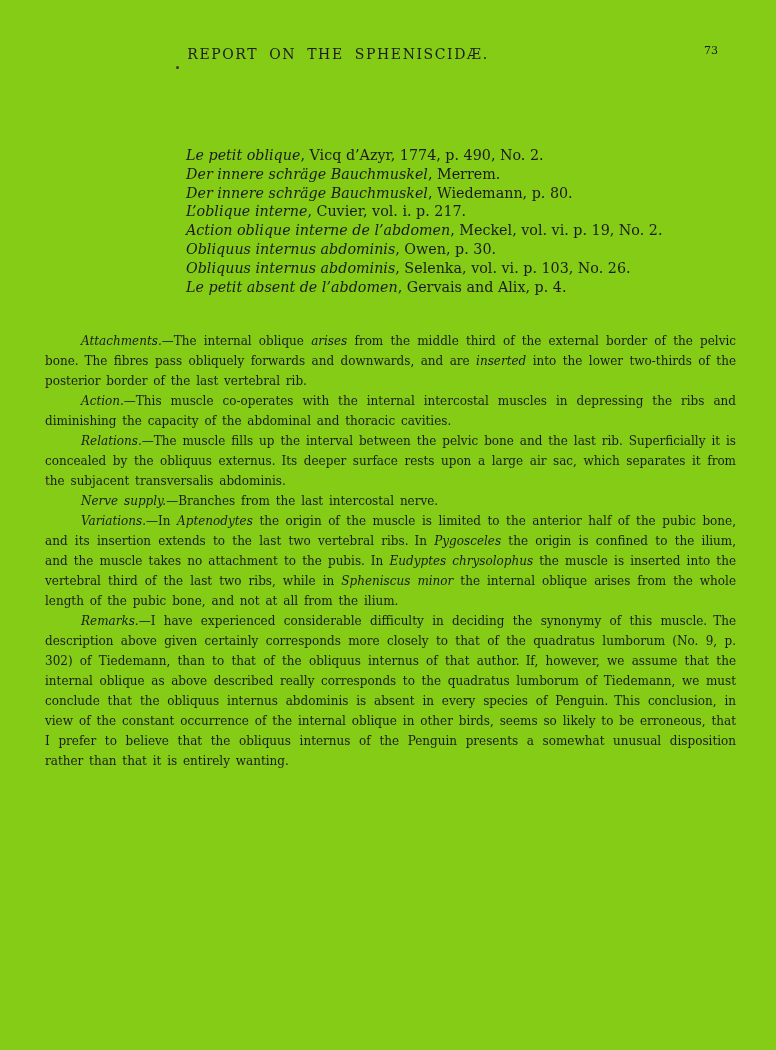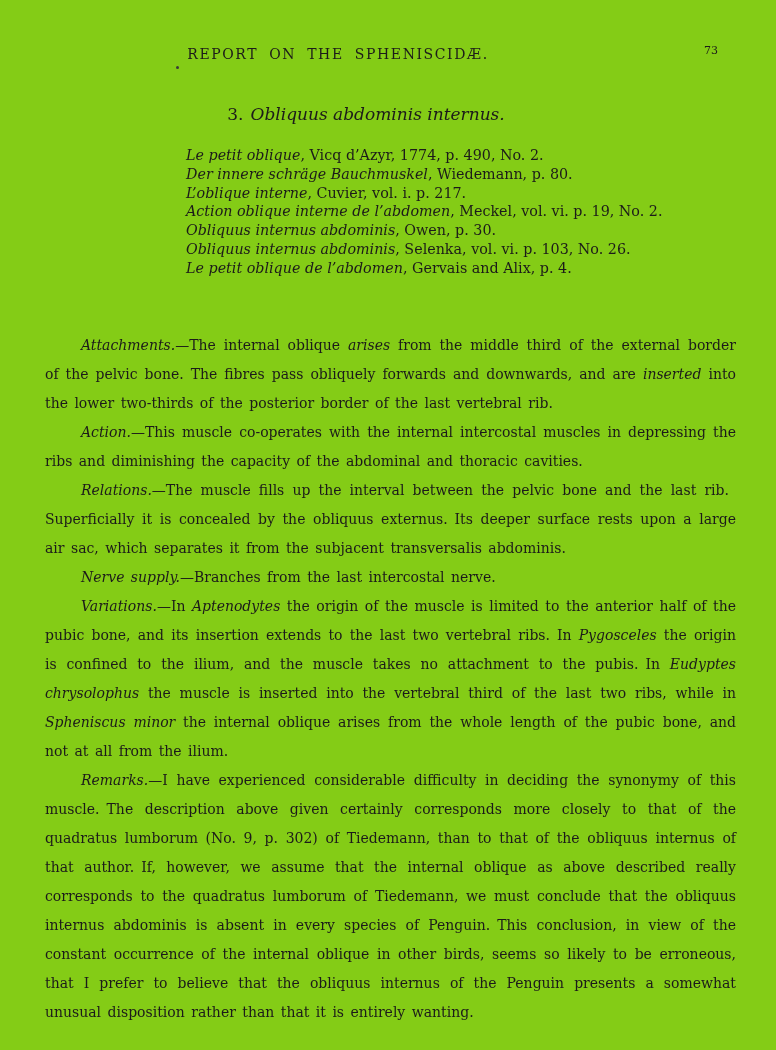--- a/index.html
+++ b/index.html
@@ -78,22 +78,22 @@
     font-size: 14.3px;
     line-height: 18.8px;
     white-space: nowrap;
   }
   
   .body-text {
     position: absolute;
     top: 331px;
     left: 45px;
     width: 691px;
-    font-size: 14px;
-    line-height: 29px;
+    font-size: 12px;
+    line-height: 20px;
     text-align: justify;
   }
   .para {
     margin: 0;
     text-indent: 36px;
     word-spacing: 2px;
   }
   i { font-style: italic; }
 </style>
 </head>
@@ -101,32 +101,30 @@
 
 <div class="page">
 
   <header class="running-head">
     <span class="head-title">REPORT ON THE SPHENISCIDÆ.</span>
     <span class="page-number">73</span>
   </header>
 
   <div class="speck"></div>
 
-  <h2 class="section-heading">
-    <span class="sec-num">3.</span><i>Obliquus abdominis internus.</i>
-  </h2>
 
   <ul class="synonymy">
     <li><i>Le petit oblique</i><span>, Vicq d’Azyr, 1774, p. 490, No. 2.</span></li>
+    <li><i>Der innere schräge Bauchmuskel</i><span>, Merrem.</span></li>
     <li><i>Der innere schräge Bauchmuskel</i><span>, Wiedemann, p. 80.</span></li>
     <li><i>L’oblique interne</i><span>, Cuvier, vol. i. p. 217.</span></li>
     <li><i>Action oblique interne de l’abdomen</i><span>, Meckel, vol. vi. p. 19, No. 2.</span></li>
     <li><i>Obliquus internus abdominis</i><span>, Owen, p. 30.</span></li>
     <li><i>Obliquus internus abdominis</i><span>, Selenka, vol. vi. p. 103, No. 26.</span></li>
-    <li><i>Le petit oblique de l’abdomen</i><span>, Gervais and Alix, p. 4.</span></li>
+    <li><i>Le petit absent de l’abdomen</i><span>, Gervais and Alix, p. 4.</span></li>
   </ul>
 
   <main class="body-text">
     <p class="para"><i>Attachments.</i><span>—The internal oblique </span><i>arises</i><span> from the middle third of the external border of the pelvic bone. The fibres pass obliquely forwards and downwards, and are </span><i>inserted</i><span> into the lower two-thirds of the posterior border of the last vertebral rib.</span></p>
     <p class="para"><i>Action.</i><span>—This muscle co-operates with the internal intercostal muscles in depressing the ribs and diminishing the capacity of the abdominal and thoracic cavities.</span></p>
     <p class="para"><i>Relations.</i><span>—The muscle fills up the interval between the pelvic bone and the last rib. Superficially it is concealed by the obliquus externus. Its deeper surface rests upon a large air sac, which separates it from the subjacent transversalis abdominis.</span></p>
     <p class="para"><i>Nerve supply.</i><span>—Branches from the last intercostal nerve.</span></p>
     <p class="para"><i>Variations.</i><span>—In </span><i>Aptenodytes</i><span> the origin of the muscle is limited to the anterior half of the pubic bone, and its insertion extends to the last two vertebral ribs. In </span><i>Pygosceles</i><span> the origin is confined to the ilium, and the muscle takes no attachment to the pubis. In </span><i>Eudyptes chrysolophus</i><span> the muscle is inserted into the vertebral third of the last two ribs, while in </span><i>Spheniscus minor</i><span> the internal oblique arises from the whole length of the pubic bone, and not at all from the ilium.</span></p>
     <p class="para"><i>Remarks.</i><span>—I have experienced considerable difficulty in deciding the synonymy of this muscle. The description above given certainly corresponds more closely to that of the quadratus lumborum (No. 9, p. 302) of Tiedemann, than to that of the obliquus internus of that author. If, however, we assume that the internal oblique as above described really corresponds to the quadratus lumborum of Tiedemann, we must conclude that the obliquus internus abdominis is absent in every species of Penguin. This conclusion, in view of the constant occurrence of the internal oblique in other birds, seems so likely to be erroneous, that I prefer to believe that the obliquus internus of the Penguin presents a somewhat unusual disposition rather than that it is entirely wanting.</span></p>
   </main>

